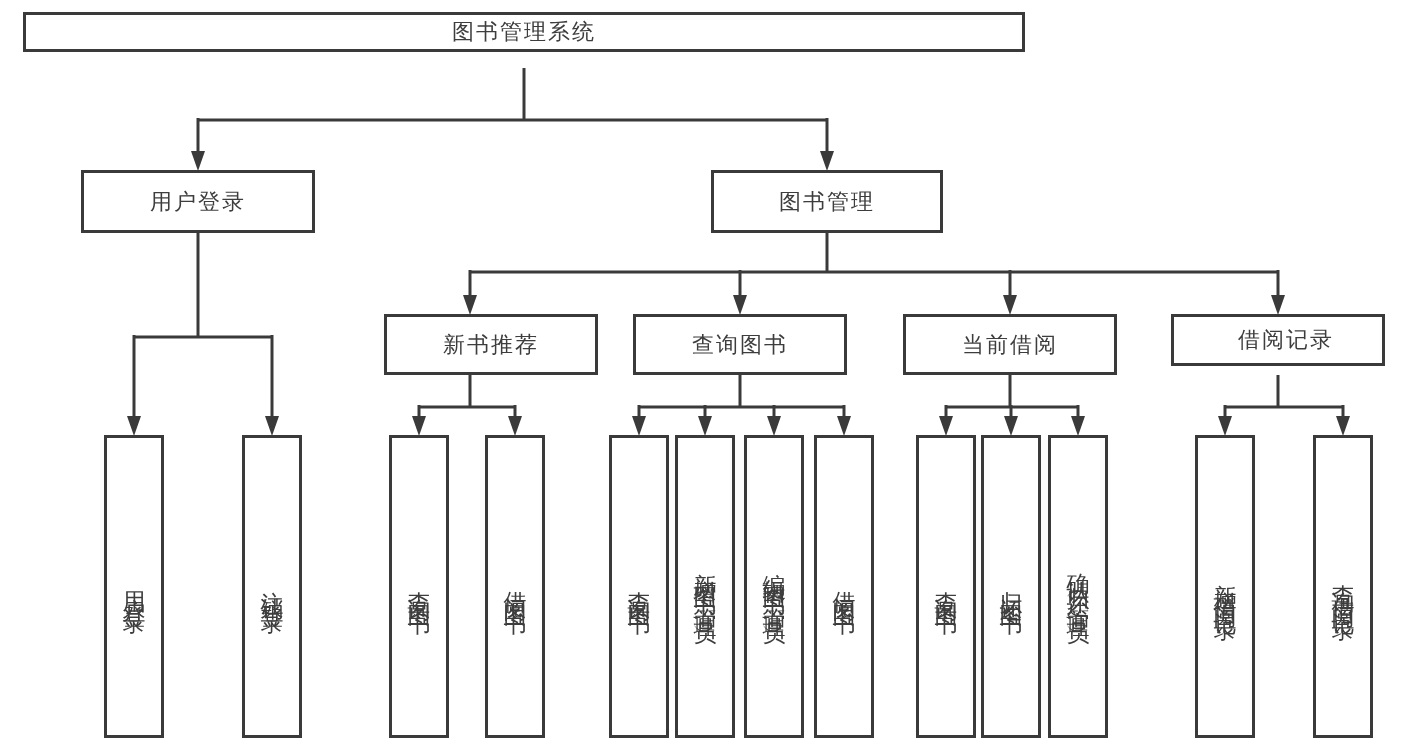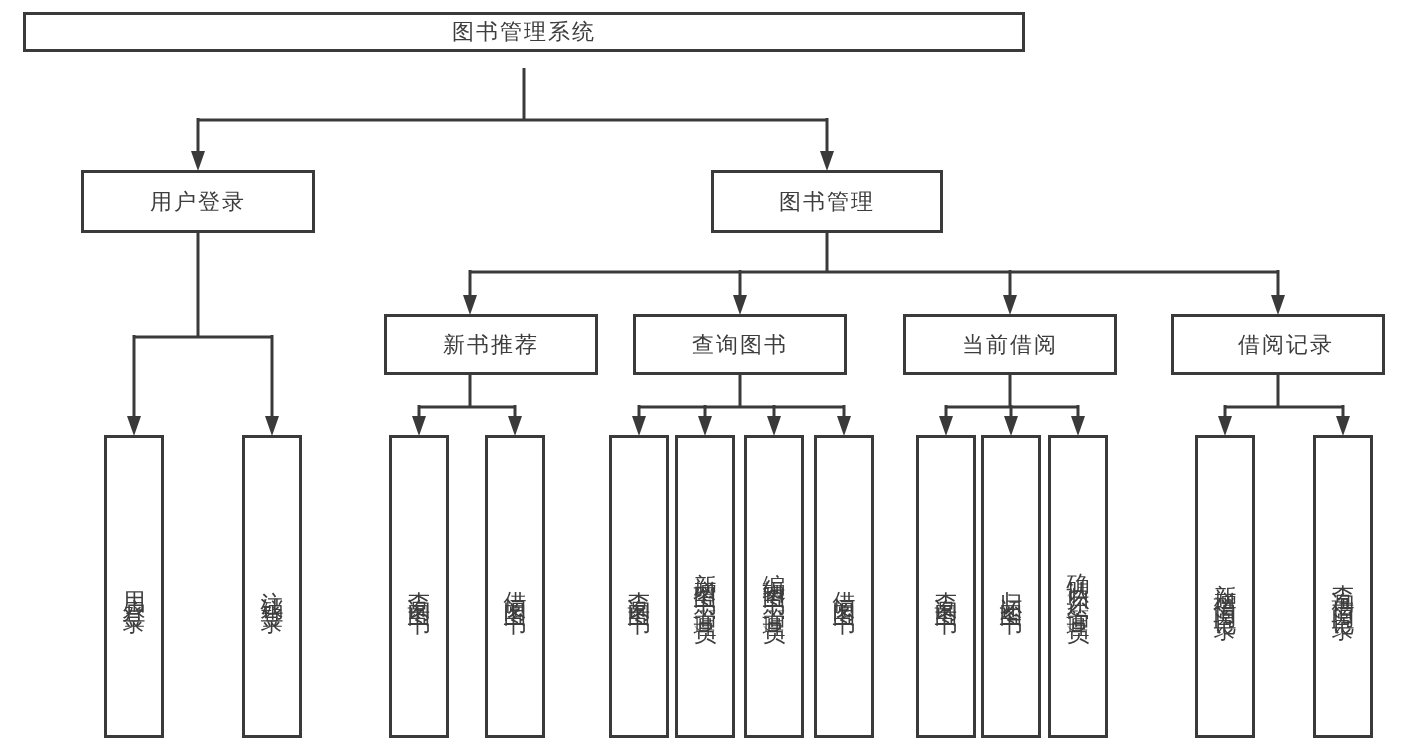--- a/index.html
+++ b/index.html
@@ -119,21 +119,21 @@
 
   <div class="box" style="left:363px;top:314px;width:214px;height:61px;margin-left:21px;">
     <span class="hlabel">新书推荐</span>
   </div>
   <div class="box" style="left:633px;top:314px;width:214px;height:61px;">
     <span class="hlabel">查询图书</span>
   </div>
   <div class="box" style="left:903px;top:314px;width:214px;height:61px;">
     <span class="hlabel">当前借阅</span>
   </div>
-  <div class="box" style="left:1171px;top:314px;width:214px;height:61px;padding-left:16px;">
+  <div class="box" style="left:1171px;top:314px;width:214px;height:52px;padding-left:16px;">
     <span class="hlabel">借阅记录</span>
   </div>
 
   <div class="box" style="left:104px;top:435px;width:60px;height:303px;">
     <span class="vtext">用户登录</span>
   </div>
   <div class="box" style="left:242px;top:435px;width:60px;height:303px;">
     <span class="vtext">注销登录</span>
   </div>
 

